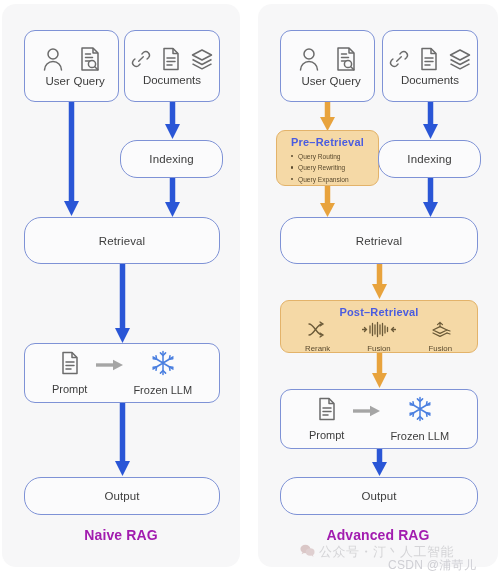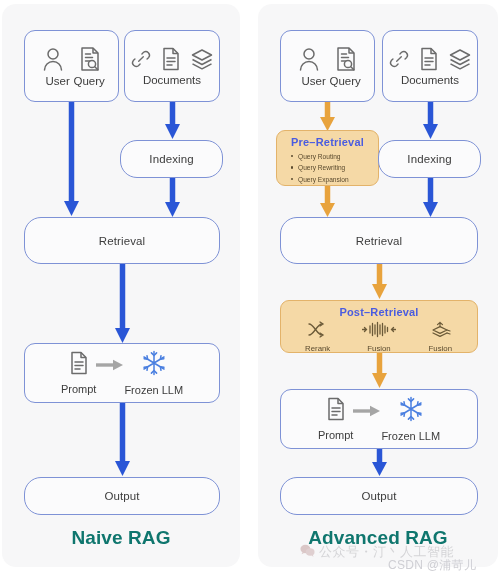--- a/index.html
+++ b/index.html
@@ -71,20 +71,21 @@
     color: #3c3c3c;
     text-align: center;
     white-space: nowrap;
   }
 
   
   .gen-inner {
     display: flex;
     align-items: center;
     justify-content: center;
+    gap: 9px;
   }
   .gen-cell {
     display: flex;
     flex-direction: column;
     align-items: center;
     gap: 4px;
   }
   .gen-cell .cap { font-size: 11px; }
 
   
@@ -144,23 +145,23 @@
   }
 
   
   .arrow { position: absolute; }
 
   
   .diagram-title {
     position: absolute;
     width: 100%;
     text-align: center;
-    font-size: 19px;
+    font-size: 14px;
     font-weight: 700;
-    color: #0f766e;
+    color: #a21caf;
     letter-spacing: .1px;
   }
 
   
   .watermark {
     position: absolute;
     left: 300px;
     top: 543px;
     display: flex;
     align-items: center;

